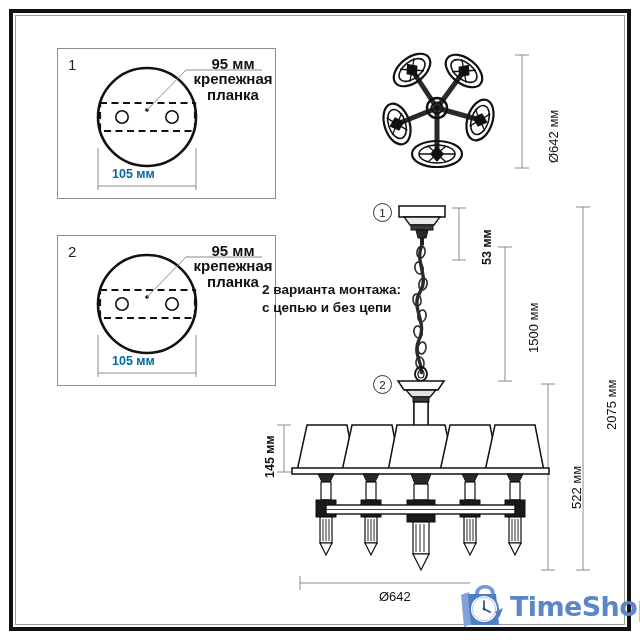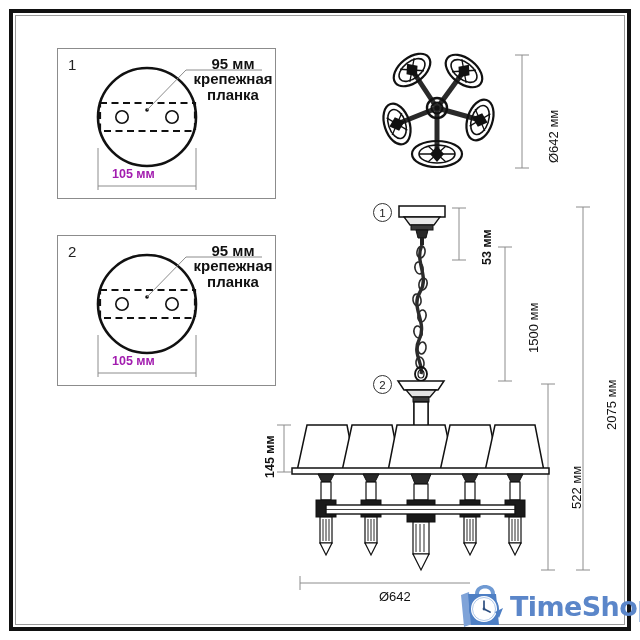--- a/index.html
+++ b/index.html
@@ -14,21 +14,21 @@
   .frame-inner{position:absolute;left:15px;top:15px;width:610px;height:610px;
        border:1px solid #9a9a9a;box-sizing:border-box;}
 
   
   .panel{position:absolute;border:1px solid #8c8c8c;box-sizing:border-box;background:#fff;}
   .panel-num{position:absolute;font-size:15px;color:#222;font-weight:400;}
 
   .svg-abs{position:absolute;left:0;top:0;overflow:visible;}
 
   
-  .dimtxt{position:absolute;font-size:12.5px;font-weight:700;color:#a21caf;
+  .dimtxt{position:absolute;font-size:12.5px;font-weight:700;color:#0369a1;
        white-space:nowrap;letter-spacing:0px;}
   .dimtxt-v{position:absolute;font-size:12.5px;font-weight:700;color:#111;
        white-space:nowrap;transform-origin:0 0;transform:rotate(-90deg);}
   .callout{position:absolute;font-size:15px;font-weight:700;color:#111;
        white-space:nowrap;text-align:center;line-height:1.02;}
   .note{position:absolute;font-size:13.5px;font-weight:700;color:#111;
        line-height:1.35;white-space:nowrap;}
   .bigdim{position:absolute;font-size:13px;font-weight:400;color:#111;white-space:nowrap;}
   .bigdim-v{position:absolute;font-size:13px;font-weight:400;color:#111;
        white-space:nowrap;transform-origin:0 0;transform:rotate(-90deg);}
@@ -206,21 +206,22 @@
   </svg>
 
   <div class="marker" style="left:373px;top:203px;">
     <span>1</span>
   </div>
   <div class="marker" style="left:373px;top:375px;">
     <span>2</span>
   </div>
 
   <div class="note" style="left:262px;top:281px;">
-    <br>
+    <span>2 варианта монтажа:</span><br>
+    <span>с цепью и без цепи</span>
   </div>
 
   <div class="dimtxt-v" style="left:480px;top:265px;">53 мм</div>
   <div class="bigdim-v" style="left:526px;top:353px;">1500 мм</div>
   <div class="bigdim-v" style="left:604px;top:430px;">2075 мм</div>
   <div class="bigdim-v" style="left:569px;top:509px;">522 мм</div>
   <div class="dimtxt-v" style="left:263px;top:478px;">145 мм</div>
   <div class="bigdim" style="left:379px;top:589px;">Ø642</div>
 
   <svg class="svg-abs" width="640" height="640">

